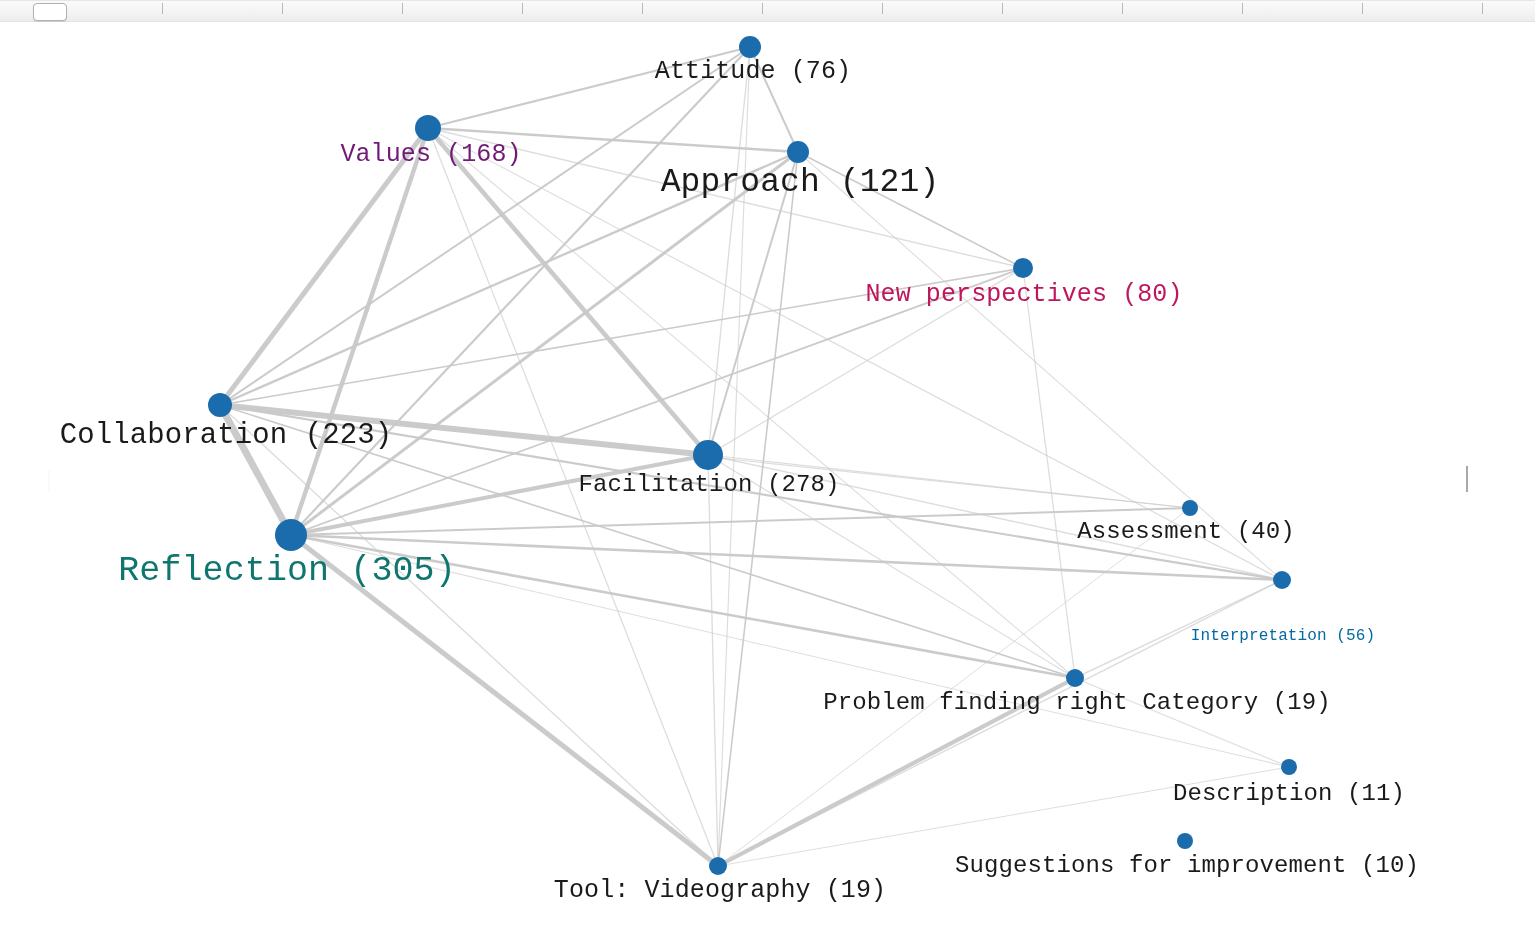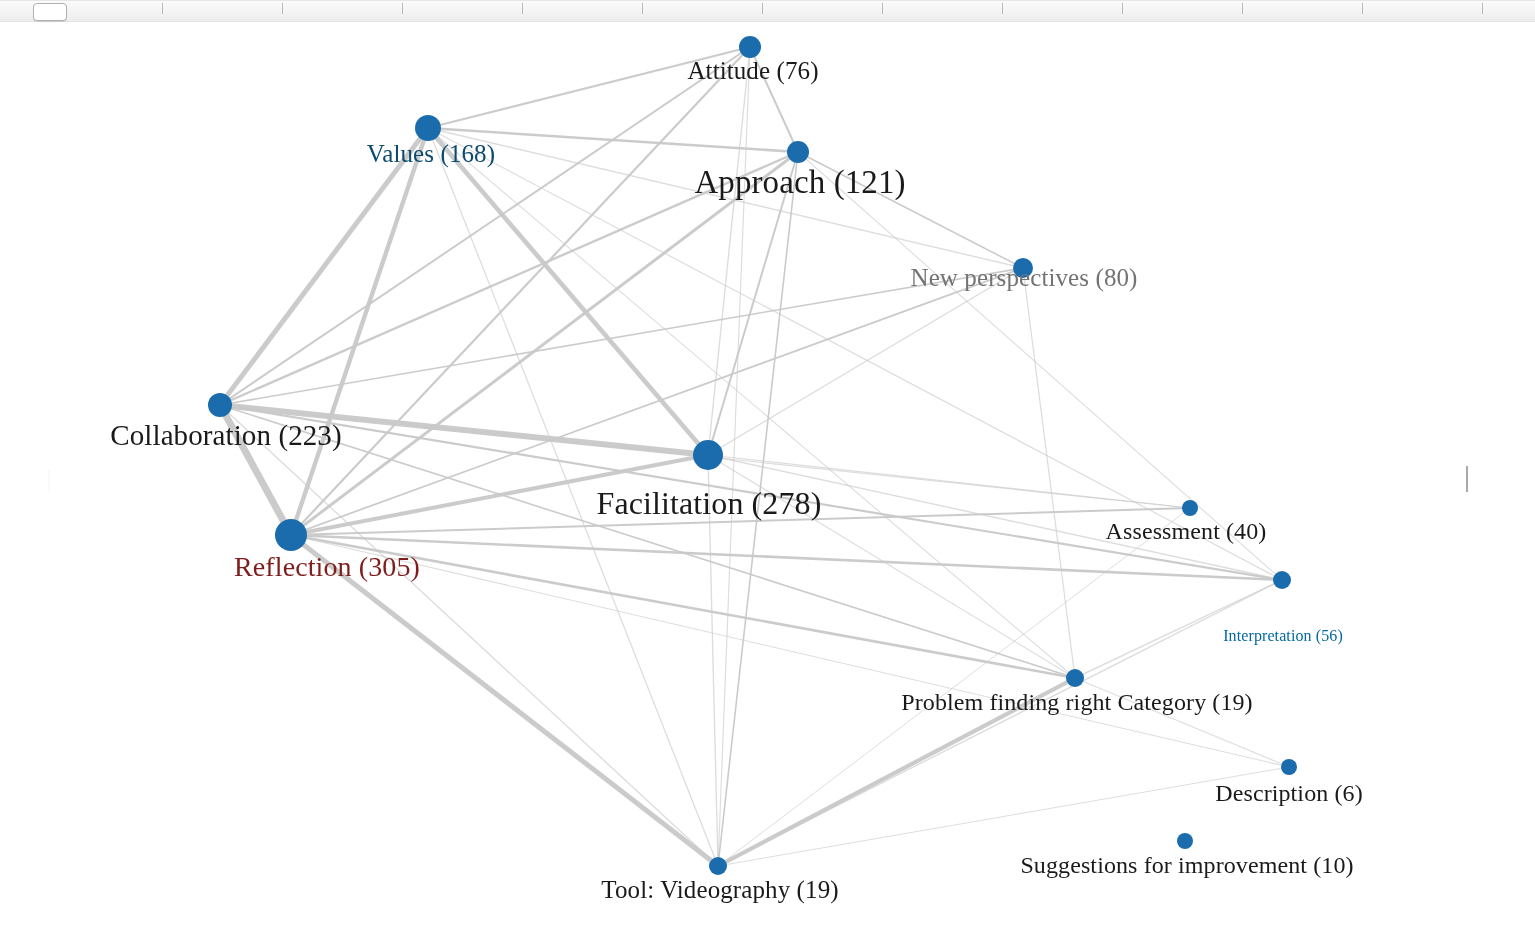--- a/index.html
+++ b/index.html
@@ -65,21 +65,21 @@
     height: 930px;
     display: block;
   }
   .edge { stroke-linecap: butt; }
   .node-dot { cursor: pointer; }
 
   .node-label {
     position: absolute;
     white-space: nowrap;
     color: #1a1a1a;
-    font-family: Liberation Serif, serif;
+    font-family: Liberation Mono, monospace;
     font-weight: 400;
     transform: translate(-50%, 0);
     letter-spacing: 0.1px;
     -webkit-font-smoothing: antialiased;
   }
 
   .side-tick {
     position: absolute;
     width: 2px;
     background: #9a9a9a;
@@ -172,30 +172,30 @@
         <circle cx="1282" cy="580" r="9" fill="#1b6cad" class="node-dot"></circle>
         <circle cx="1075" cy="678" r="9" fill="#1b6cad" class="node-dot"></circle>
         <circle cx="1289" cy="767" r="8" fill="#1b6cad" class="node-dot"></circle>
         <circle cx="1185" cy="841" r="8" fill="#1b6cad" class="node-dot"></circle>
         <circle cx="718" cy="866" r="9" fill="#1b6cad" class="node-dot"></circle>
       </g>
   </svg>
 
   <div id="labels-layer">
       <div class="node-label" style="left: 753px; top: 57px; font-size: 25px; color: rgb(26, 26, 26);">Attitude (76)</div>
-      <div class="node-label" style="left: 431px; top: 140px; font-size: 25px; color: #0c4a6e;">Values (168)</div>
+      <div class="node-label" style="left: 431px; top: 140px; font-size: 25px; color: #701a75;">Values (168)</div>
       <div class="node-label" style="left: 800px; top: 164px; font-size: 33px; color: rgb(26, 26, 26);">Approach (121)</div>
-      <div class="node-label" style="left: 1024px; top: 264px; font-size: 25px; color: #737373;">New perspectives (80)</div>
+      <div class="node-label" style="left: 1024px; top: 280px; font-size: 25px; color: #be185d;">New perspectives (80)</div>
       <div class="node-label" style="left: 226px; top: 419px; font-size: 29px; color: rgb(26, 26, 26);">Collaboration (223)</div>
-      <div class="node-label" style="left: 709px; top: 471px; font-size: 32px; color: rgb(26, 26, 26); margin-top: 14px;">Facilitation (278)</div>
+      <div class="node-label" style="left: 709px; top: 471px; font-size: 24px; color: rgb(26, 26, 26);">Facilitation (278)</div>
       <div class="node-label" style="left: 1186px; top: 518px; font-size: 24px; color: rgb(26, 26, 26);">Assessment (40)</div>
-      <div class="node-label" style="left: 287px; top: 551px; font-size: 28px; color: #7f1d1d; margin-left: 40px;">Reflection (305)</div>
+      <div class="node-label" style="left: 287px; top: 551px; font-size: 35px; color: #0f766e;">Reflection (305)</div>
       <div class="node-label" style="left: 1283px; top: 591px; font-size: 16px; color: #0369a1; margin-top: 36px;">Interpretation (56)</div>
       <div class="node-label" style="left: 1077px; top: 689px; font-size: 24px; color: rgb(26, 26, 26);">Problem finding right Category (19)</div>
-      <div class="node-label" style="left: 1289px; top: 780px; font-size: 24px; color: rgb(26, 26, 26);">Description (6)</div>
+      <div class="node-label" style="left: 1289px; top: 780px; font-size: 24px; color: rgb(26, 26, 26);">Description (11)</div>
       <div class="node-label" style="left: 1187px; top: 852px; font-size: 24px; color: rgb(26, 26, 26);">Suggestions for improvement (10)</div>
       <div class="node-label" style="left: 720px; top: 876px; font-size: 25px; color: rgb(26, 26, 26);">Tool: Videography (19)</div>
     </div>
 
   <div id="markers-layer">
       <div class="side-tick" style="left: 1466px; top: 466px; height: 26px;"></div>
       <div class="side-tick faint" style="left: 48px; top: 470px; height: 22px;"></div>
     </div>
 
 </div>

